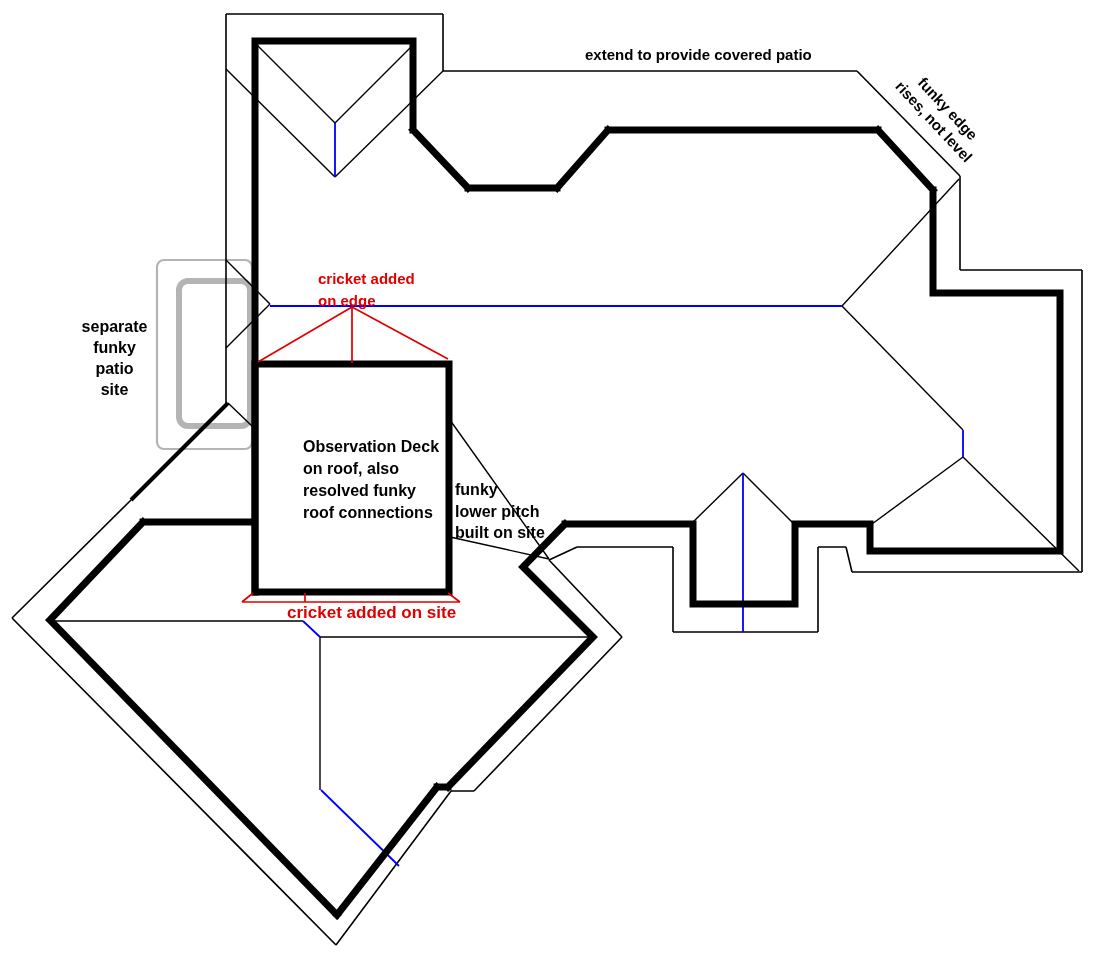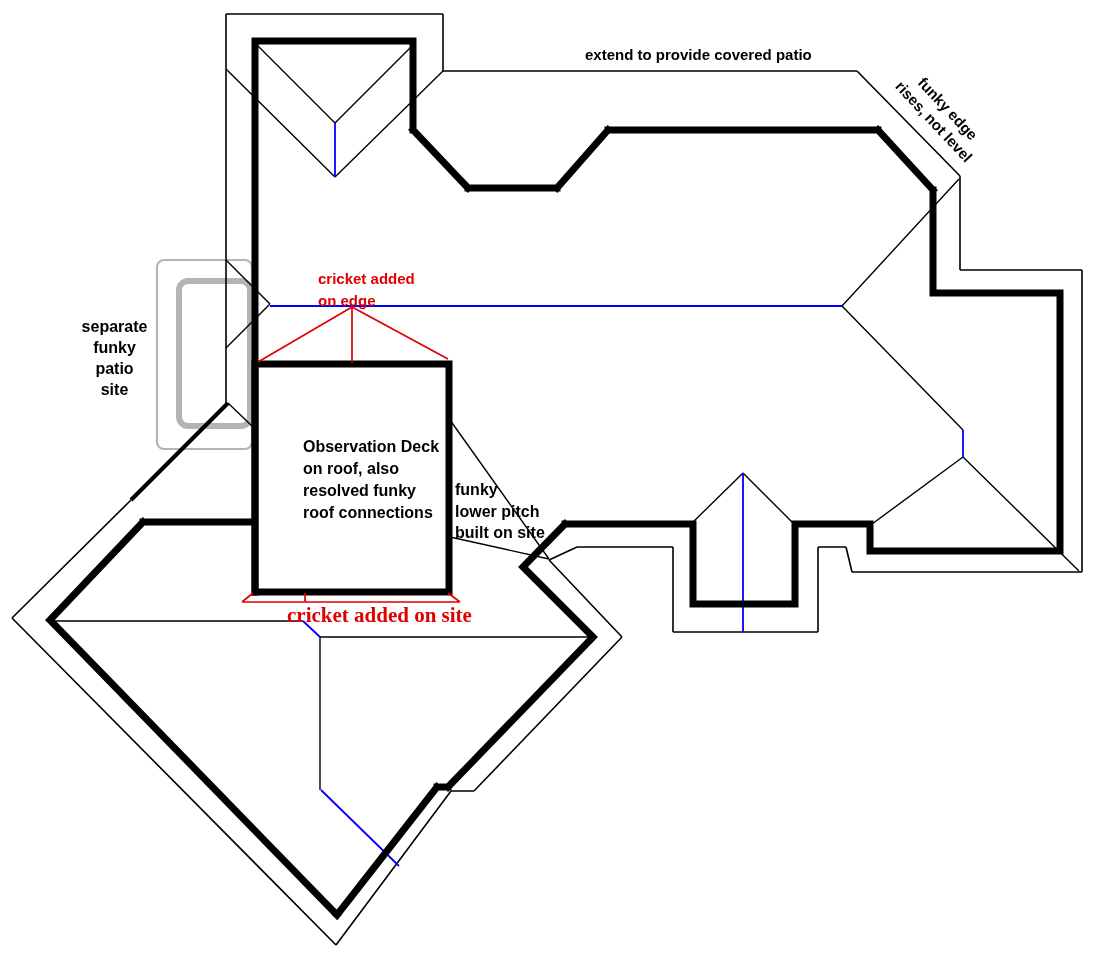--- a/index.html
+++ b/index.html
@@ -8,21 +8,21 @@
   #stage svg{position:absolute;left:0;top:0;}
   .lbl{position:absolute;font-weight:bold;white-space:nowrap;color:var(--ink);}
   .lbl span{display:block;}
   .patio{left:585px;top:46px;font-size:15px;}
   .funky-edge{left:856px;top:96px;width:170px;font-size:15px;text-align:center;
               transform:rotate(47deg);transform-origin:50% 50%;line-height:19px;}
   .cricket-top{left:318px;top:268px;font-size:15px;line-height:22px;color:var(--red);}
   .shed{left:48px;top:316px;width:133px;font-size:16px;line-height:21px;text-align:center;}
   .deck{left:303px;top:436px;font-size:16px;line-height:22px;}
   .pitch{left:455px;top:479px;font-size:16px;line-height:21.5px;}
-  .cricket-bottom{left:287px;top:603px;font-size:21px;color:var(--red);font-family:Liberation Serif, serif;}
+  .cricket-bottom{left:287px;top:603px;font-size:17px;color:var(--red);}
   .s-thin{stroke:var(--ink);stroke-width:1.6;fill:none;}
   .s-hair{stroke:var(--ink);stroke-width:1.4;fill:none;}
   .s-thick{stroke:var(--ink);stroke-width:7;fill:none;stroke-linecap:square;}
   .s-med{stroke:var(--ink);stroke-width:4;fill:none;}
   .s-blue{stroke:var(--blue);stroke-width:1.8;fill:none;}
   .s-red{stroke:var(--red);stroke-width:1.7;fill:none;}
   .s-gray-thin{stroke:var(--gray);stroke-width:2.2;fill:none;}
   .s-gray-thick{stroke:var(--gray);stroke-width:6;fill:none;}
 </style>
 </head>

